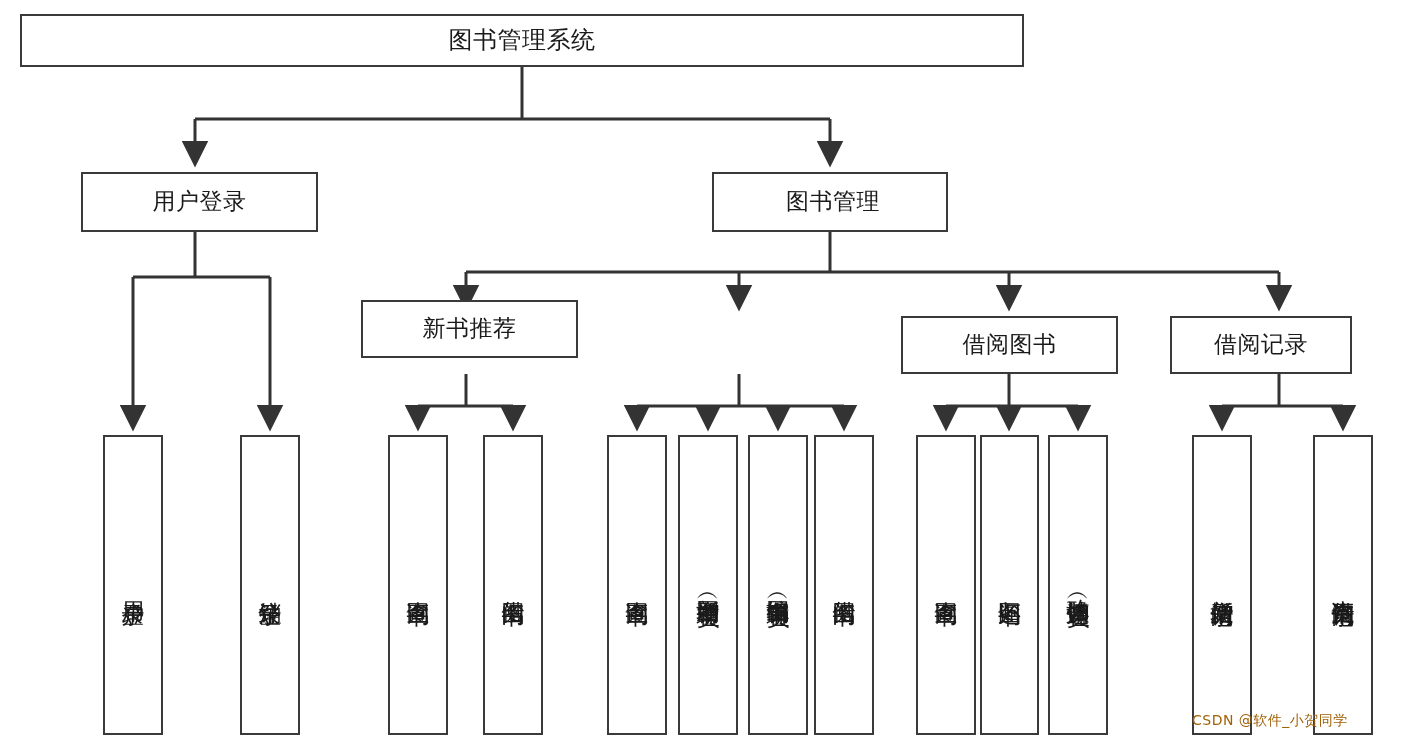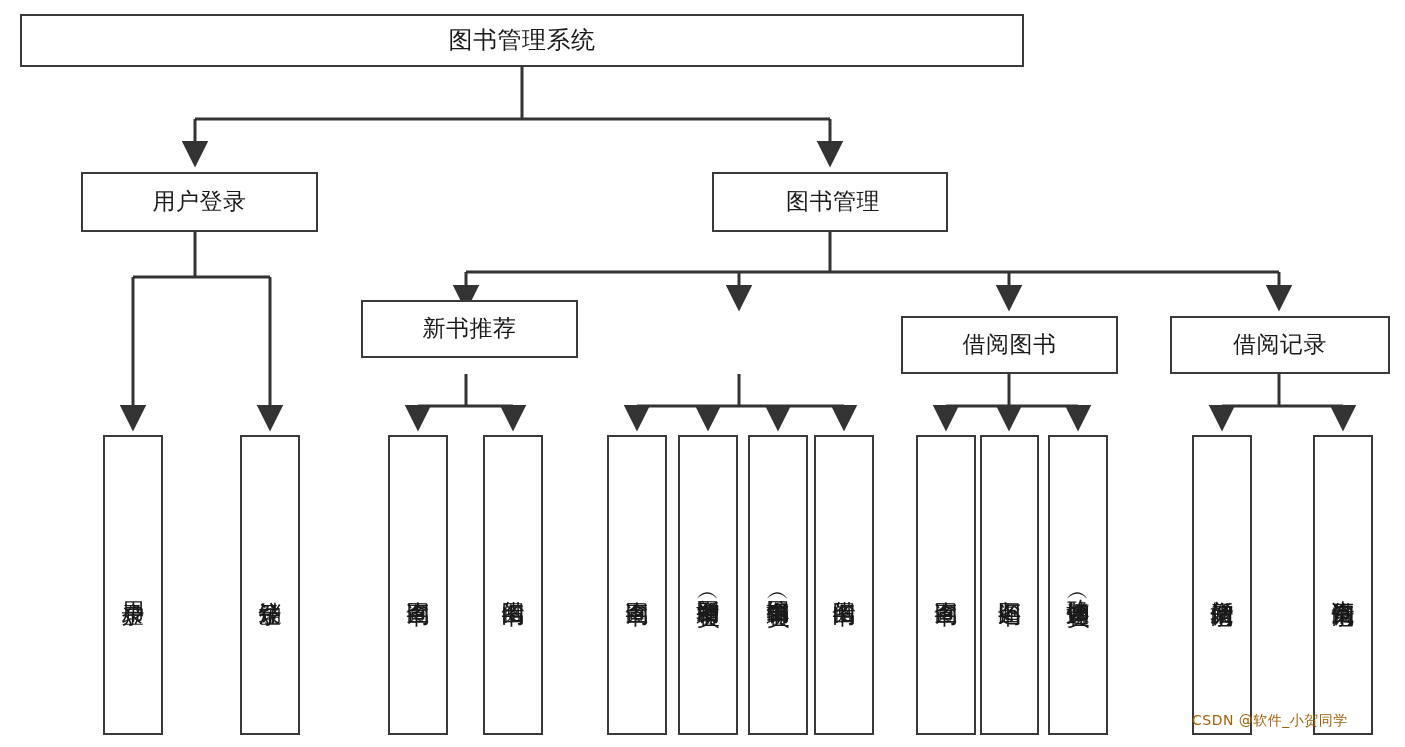--- a/index.html
+++ b/index.html
@@ -146,21 +146,21 @@
 
     <div class="node horiz" style="left:361px; top:300px; width:217px; height:58px;">
       <span class="label">新书推荐</span>
     </div>
 
 
     <div class="node horiz" style="left:901px; top:316px; width:217px; height:58px;">
       <span class="label">借阅图书</span>
     </div>
 
-    <div class="node horiz" style="left:1170px; top:316px; width:220px; height:58px;">
+    <div class="node horiz" style="left:1170px; top:316px; width:182px; height:58px;">
       <span class="label">借阅记录</span>
     </div>
 
     <div class="node vert" style="left:103px; top:435px; width:60px; height:300px;">
       <span class="label">用户登录</span>
     </div>
 
     <div class="node vert" style="left:240px; top:435px; width:60px; height:300px;">
       <span class="label">注销登录</span>
     </div>

